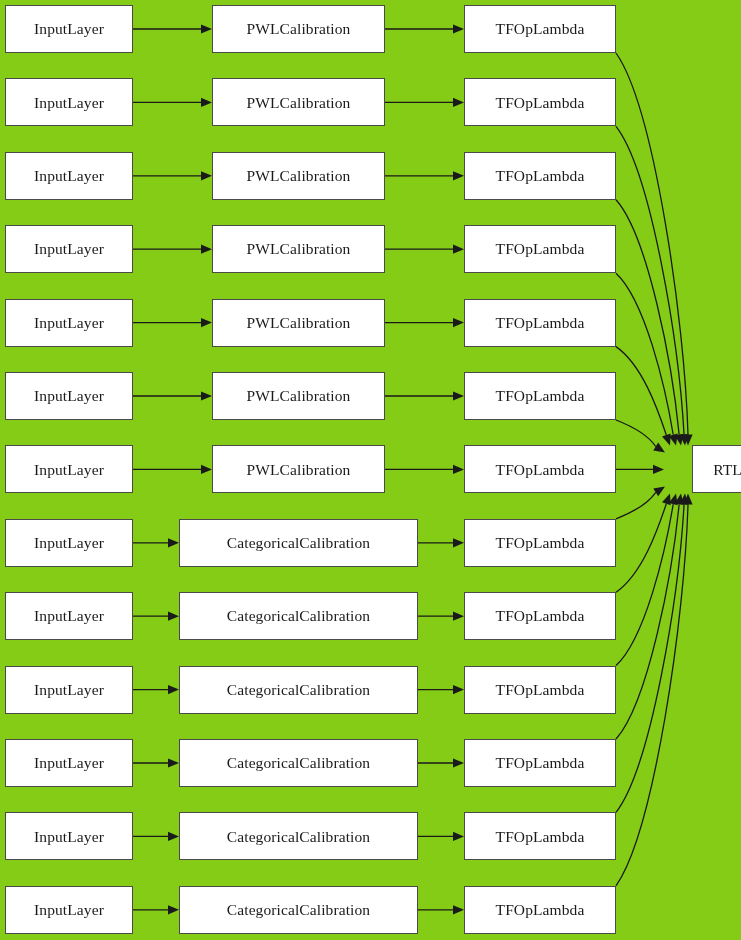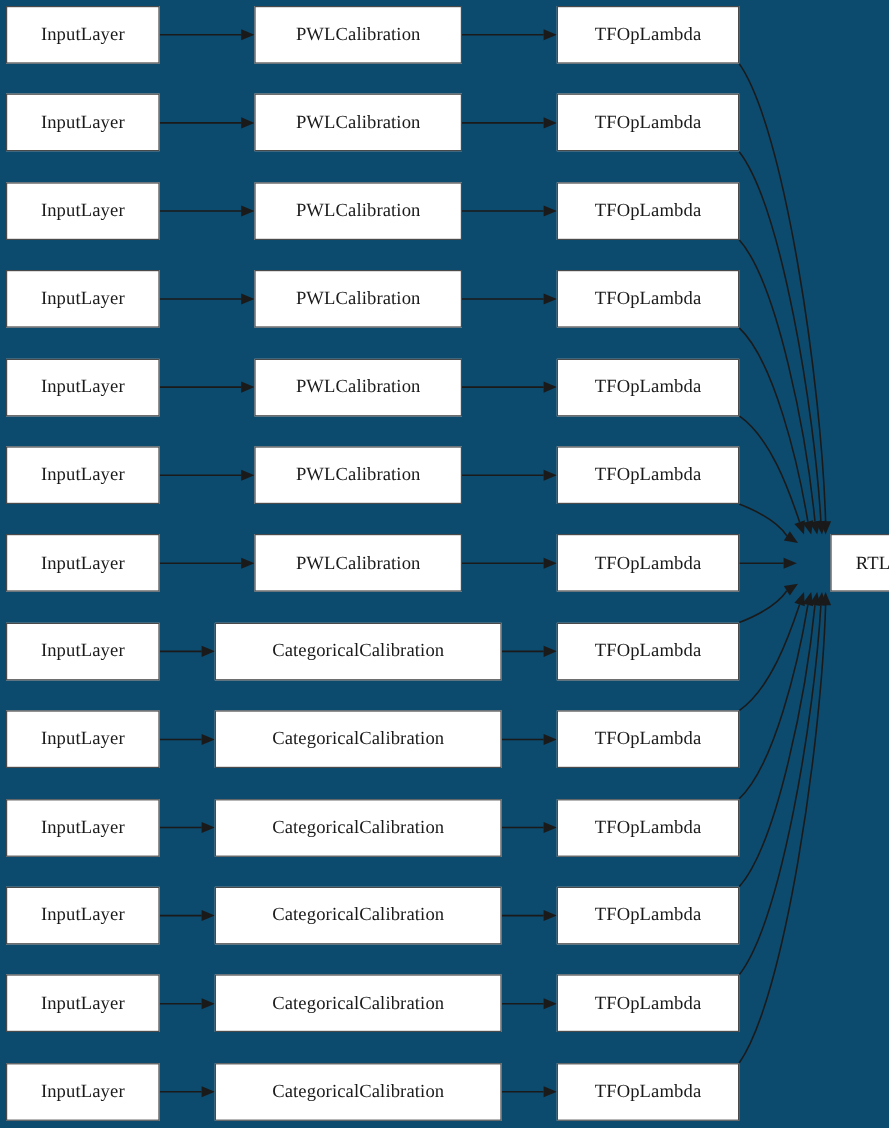--- a/index.html
+++ b/index.html
@@ -8,21 +8,21 @@
     padding: 0;
     background: #ffffff;
   }
   body {
     font-family: "Liberation Serif", "DejaVu Serif", serif;
   }
   #graph-canvas {
     position: relative;
     width: 741px;
     height: 940px;
-    background: #0c4a6e;
+    background: #84cc16;
     overflow: hidden;
   }
   #edge-layer {
     position: absolute;
     left: 0;
     top: 0;
     width: 741px;
     height: 940px;
     pointer-events: none;
   }

